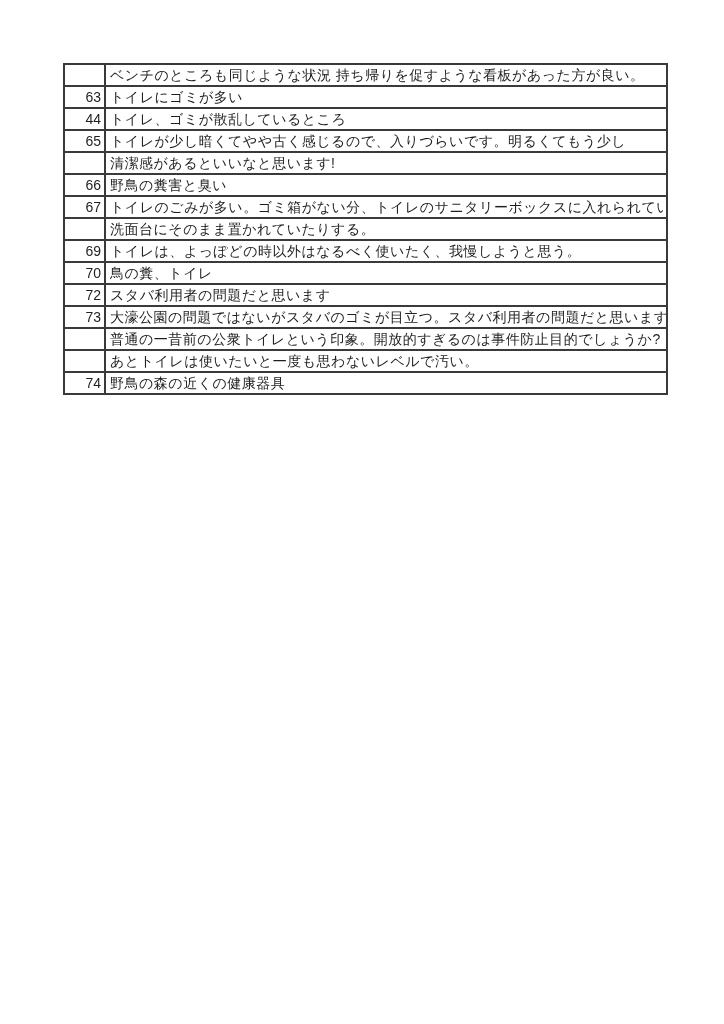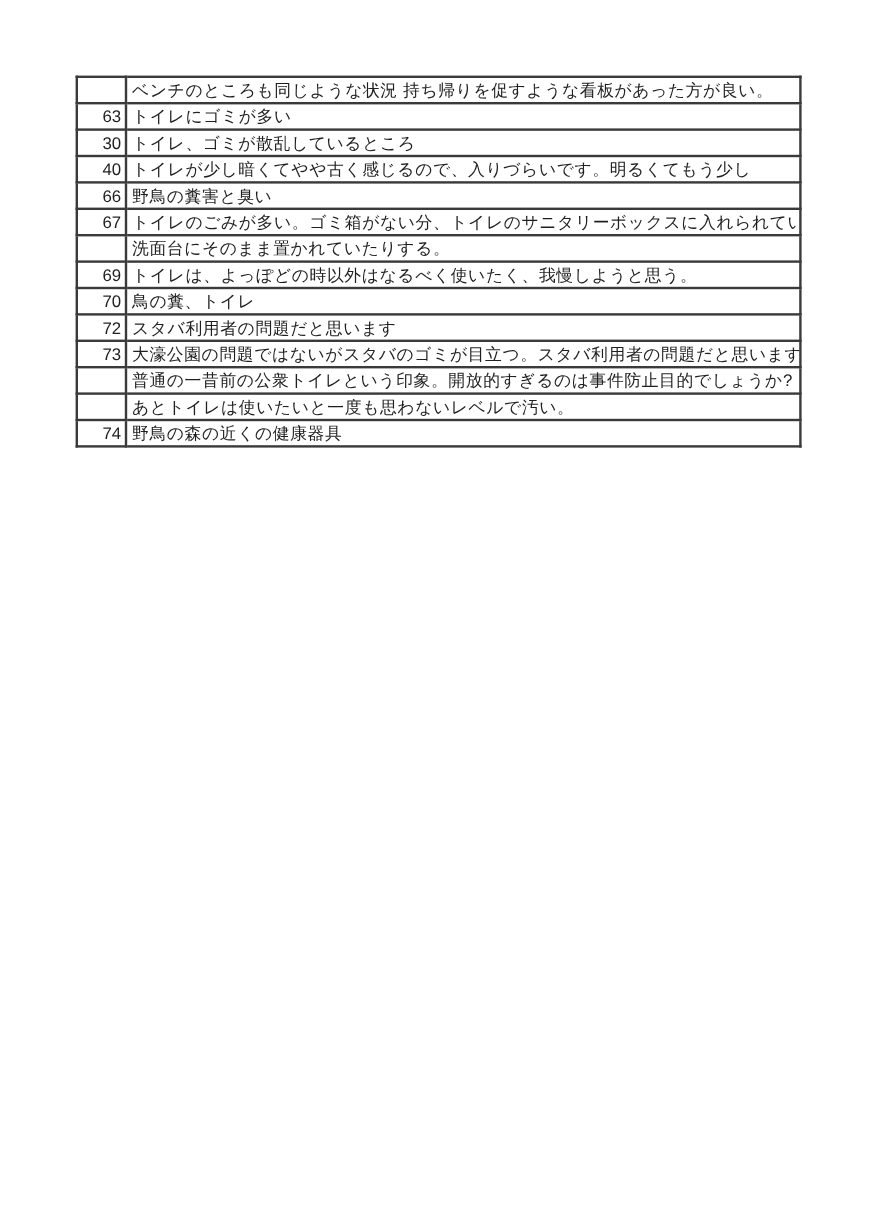--- a/index.html
+++ b/index.html
@@ -52,26 +52,30 @@
     <tbody>
       <tr>
         <td class="num"></td>
         <td class="txt">ベンチのところも同じような状況 持ち帰りを促すような看板があった方が良い。</td>
       </tr>
       <tr>
         <td class="num">63</td>
         <td class="txt">トイレにゴミが多い</td>
       </tr>
       <tr>
-        <td class="num">30</td>
+        <td class="num">44</td>
         <td class="txt">トイレ、ゴミが散乱しているところ</td>
       </tr>
       <tr>
-        <td class="num">40</td>
+        <td class="num">65</td>
         <td class="txt">トイレが少し暗くてやや古く感じるので、入りづらいです。明るくてもう少し</td>
+      </tr>
+      <tr>
+        <td class="num"></td>
+        <td class="txt">清潔感があるといいなと思います!</td>
       </tr>
       <tr>
         <td class="num">66</td>
         <td class="txt">野鳥の糞害と臭い</td>
       </tr>
       <tr>
         <td class="num">67</td>
         <td class="txt">トイレのごみが多い。ゴミ箱がない分、トイレのサニタリーボックスに入れられていた莉</td>
       </tr>
       <tr>

